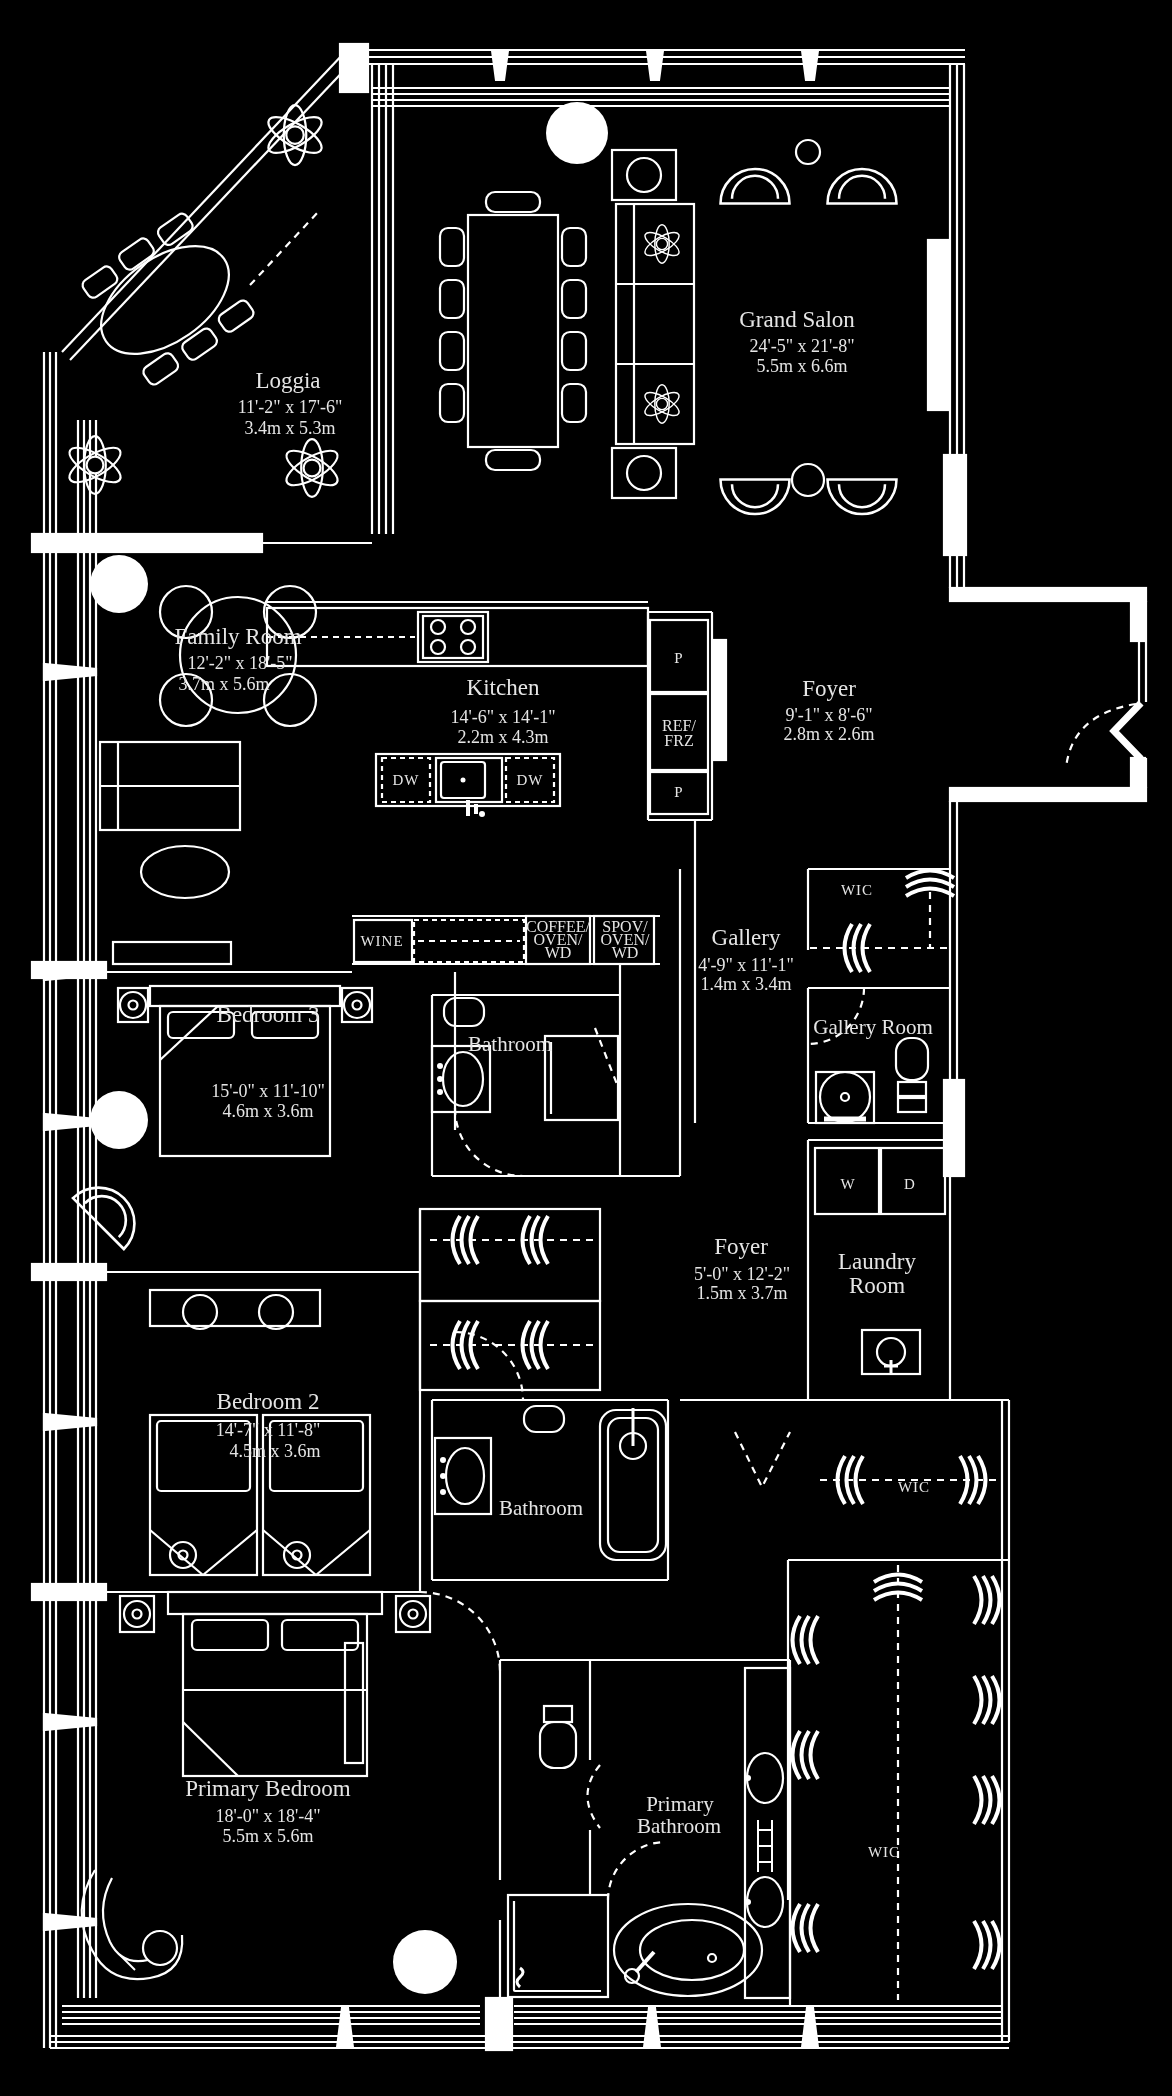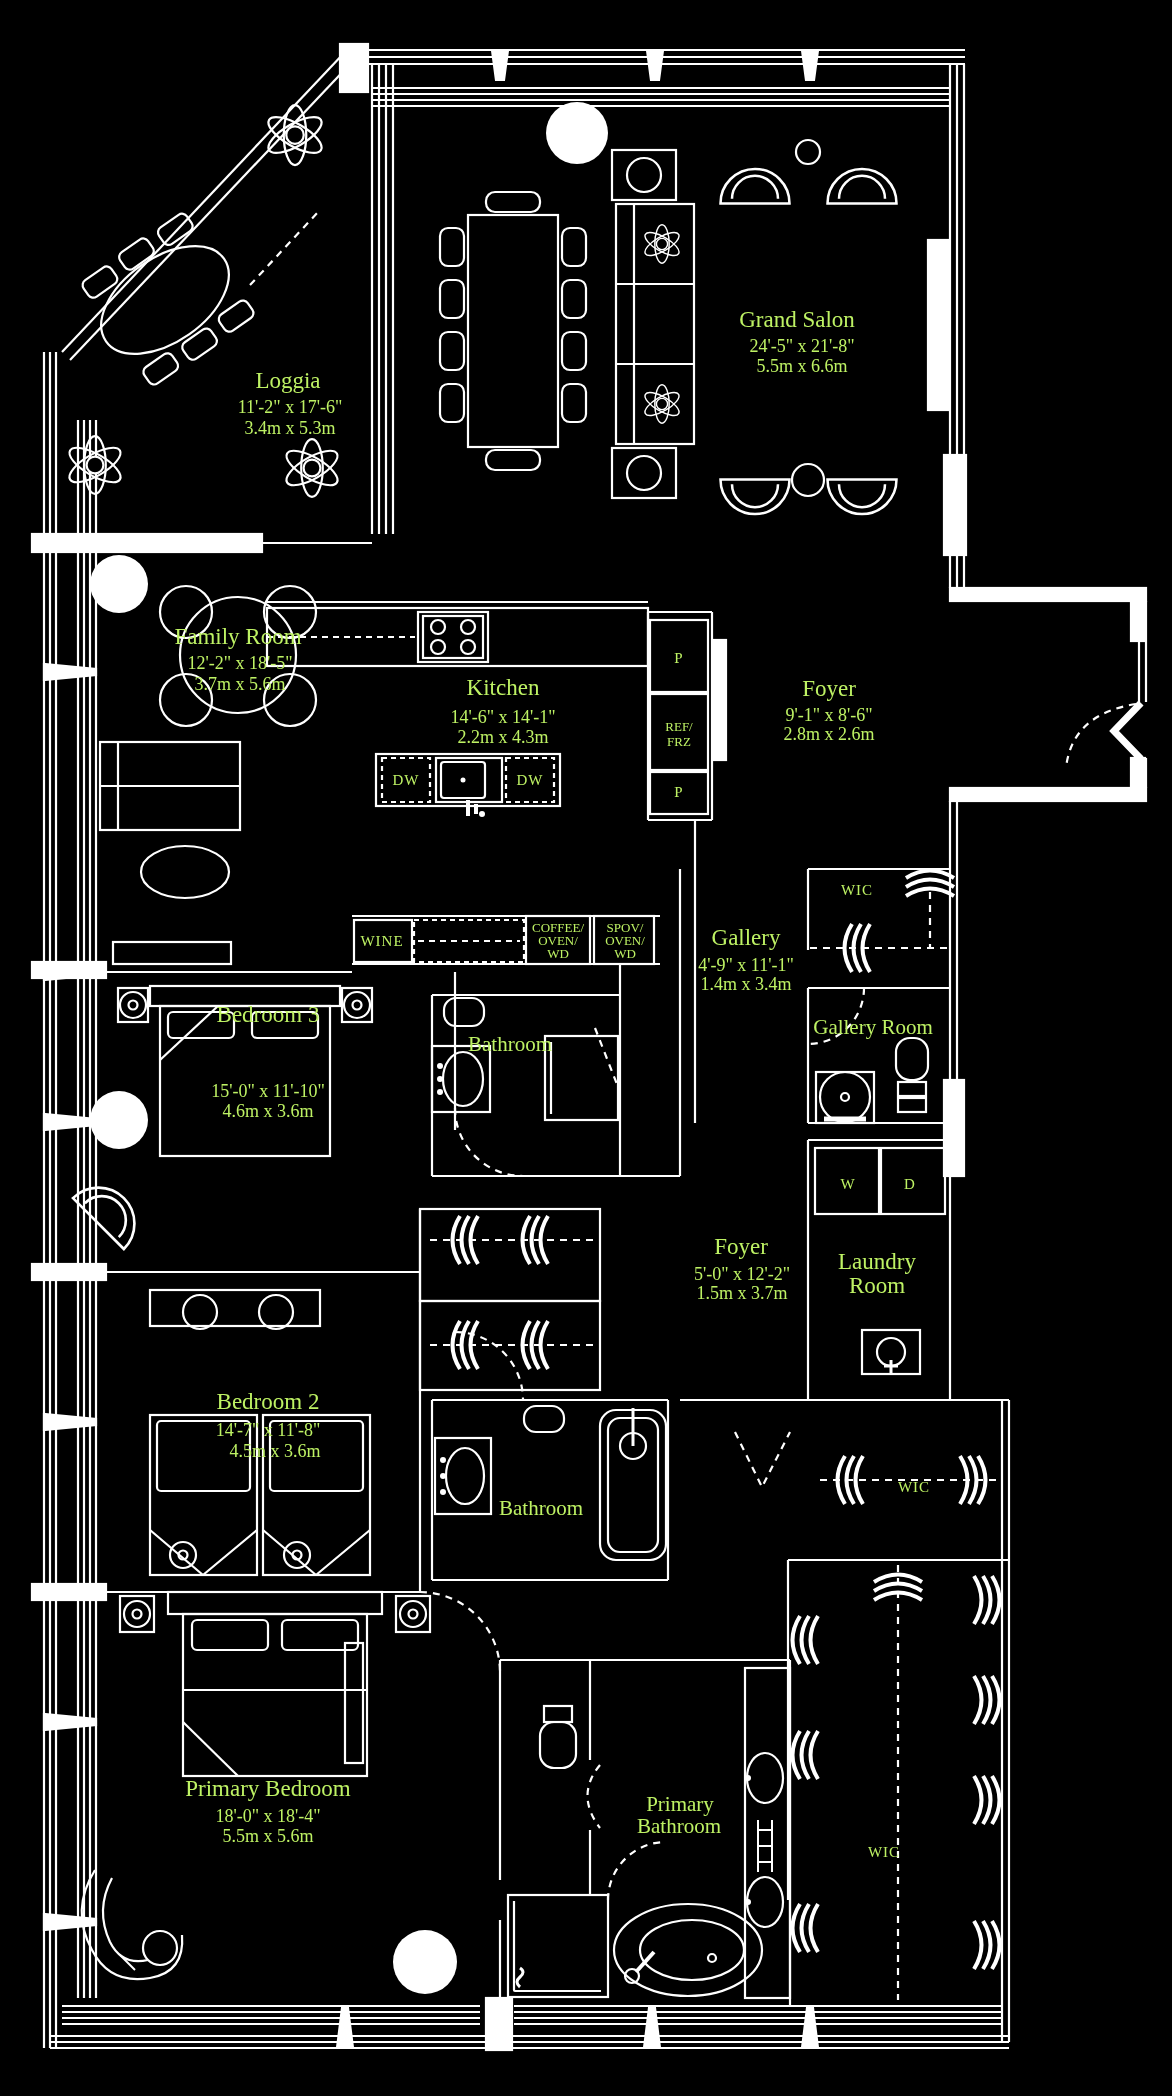--- a/index.html
+++ b/index.html
@@ -1,24 +1,24 @@
 <!DOCTYPE html>
 <html><head>
 <meta charset="utf-8">
 <style>
   html,body{margin:0;padding:0;background:#000;}
   #plan{position:relative;width:1172px;height:2096px;background:#000;overflow:hidden;
         font-family:"Liberation Serif", serif;color:#f2f2f2;}
   #plan svg{position:absolute;left:0;top:0;}
   .lbl{position:absolute;transform:translate(-50%,-50%);white-space:nowrap;
-       text-align:right;color:#bef264;line-height:1.08;}
+       text-align:right;color:#e5e5e5;line-height:1.08;}
   .title{font-size:23px;}
   .dims{font-size:18px;}
   .small{font-size:15px;letter-spacing:1px;}
-  .tiny{font-size:13px;line-height:1.0;}
+  .tiny{font-size:16px;line-height:1.0;}
   .mid{font-size:21px;}
 </style>
 </head>
 <body>
 
 <div id="plan">
 
 <svg width="1172" height="2096" viewBox="0 0 1172 2096" stroke="#fff" fill="none" stroke-width="2.2">
   <defs>
     <g id="hang" stroke-width="4">
@@ -441,21 +441,21 @@
 <div class="lbl title" style="left:288px;top:381px">Loggia</div>
 <div class="lbl dims" style="left:290px;top:408px">11'-2" x 17'-6"</div>
 <div class="lbl dims" style="left:290px;top:429px">3.4m x 5.3m</div>
 
 <div class="lbl title" style="left:797px;top:320px">Grand Salon</div>
 <div class="lbl dims" style="left:802px;top:347px">24'-5" x 21'-8"</div>
 <div class="lbl dims" style="left:802px;top:367px">5.5m x 6.6m</div>
 
 <div class="lbl title" style="left:238px;top:637px">Family Room</div>
 <div class="lbl dims" style="left:240px;top:664px">12'-2" x 18'-5"</div>
-<div class="lbl dims" style="left:240px;top:685px">3.7m x 5.6m</div>
+<div class="lbl dims" style="left:224px;top:685px">3.7m x 5.6m</div>
 
 <div class="lbl title" style="left:503px;top:688px">Kitchen</div>
 <div class="lbl dims" style="left:503px;top:718px">14'-6" x 14'-1"</div>
 <div class="lbl dims" style="left:503px;top:738px">2.2m x 4.3m</div>
 
 <div class="lbl title" style="left:829px;top:689px">Foyer</div>
 <div class="lbl dims" style="left:829px;top:716px">9'-1" x 8'-6"</div>
 <div class="lbl dims" style="left:829px;top:735px">2.8m x 2.6m</div>
 
 <div class="lbl title" style="left:746px;top:938px">Gallery</div>

